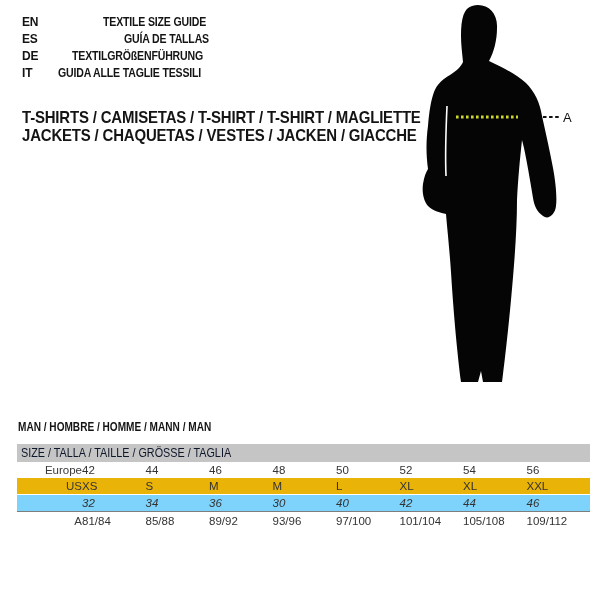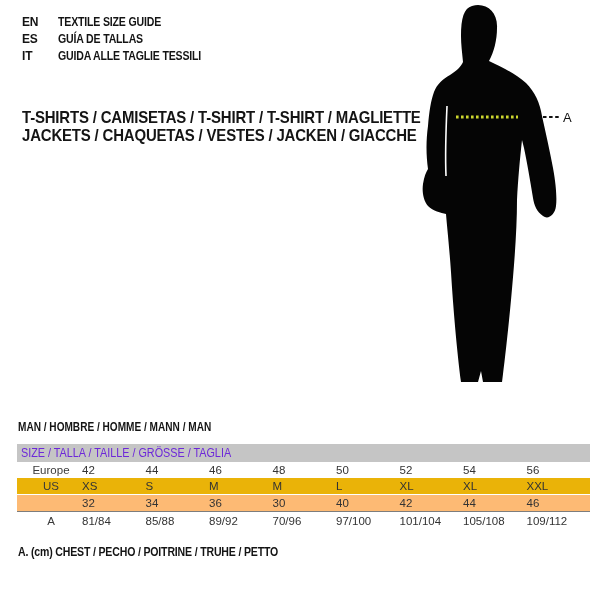--- a/index.html
+++ b/index.html
@@ -4,65 +4,69 @@
 <style>
   html,body{margin:0;padding:0;background:#fff;}
   .canvas{
     position:relative;width:600px;height:600px;background:#ffffff;
     font-family:"Liberation Sans",sans-serif;color:#141414;overflow:hidden;
   }
   .cond{display:inline-block;transform:scaleX(0.88);transform-origin:0 50%;white-space:nowrap;}
 
   
   .lang-block{position:absolute;left:22px;top:13px;}
-  .lang-row{display:flex;height:17px;align-items:center;font-size:12px;font-weight:700;letter-spacing:-0.2px;}
+  .lang-row{display:flex;height:17px;align-items:center;font-size:12px;font-weight:700;letter-spacing:-0.2px;justify-content:space-between;}
   .lang-code{width:36px;flex:none;}
 
   
   .cat-block{position:absolute;left:22px;top:109px;}
   .cat-line{height:18px;line-height:18px;font-size:17px;font-weight:700;letter-spacing:-0.2px;}
 
   
   .figure-wrap{position:absolute;left:400px;top:0;width:200px;height:400px;}
 
   
   .section-title{position:absolute;left:18px;top:420px;font-size:12px;font-weight:700;height:14px;line-height:14px;}
 
   
   .size-table{
     position:absolute;left:17px;top:444px;width:573px;
     border-collapse:collapse;table-layout:fixed;font-size:11.5px;color:#333;
   }
   .size-table col.lbl{width:65px;}
   .size-table th{
-    background:#c5c5c5;font-weight:400;text-align:left;color:#6d28d9;
+    background:#c5c5c5;font-weight:400;text-align:left;color:#0f172a;
     height:18px;padding:0 0 0 4px;font-size:12px;
   }
   .size-table td{height:16px;padding:0;font-weight:400;}
-  .size-table td.lbl{text-align:center;padding-left:3px;color:#3a3a3a;margin-top:36px;}
+  .size-table td.lbl{text-align:right;padding-left:3px;color:#3a3a3a;margin-top:36px;}
   .size-table tr.alt td{background:#eab308;}
-  .size-table tr.alt2 td{background:#fdba74;border-top:1px solid #ffffff;}
+  .size-table tr.alt2 td{background:#7dd3fc;border-top:1px solid #ffffff;font-style:italic;}
   .size-table tr.rowA td{border-top:1px solid #7d7d7d;height:18px;}
 
   
   .footnote{position:absolute;left:18px;top:545px;font-size:12px;font-weight:700;letter-spacing:-0.2px;}
 </style>
 </head>
 <body>
 
 <div class="canvas">
 
   <div class="lang-block">
     <div class="lang-row">
       <span class="lang-code">EN</span>
       <span class="cond">TEXTILE SIZE GUIDE</span>
     </div>
     <div class="lang-row">
       <span class="lang-code">ES</span>
       <span class="cond">GUÍA DE TALLAS</span>
+    </div>
+    <div class="lang-row">
+      <span class="lang-code">DE</span>
+      <span class="cond">TEXTILGRÖßENFÜHRUNG</span>
     </div>
     <div class="lang-row">
       <span class="lang-code">IT</span>
       <span class="cond">GUIDA ALLE TAGLIE TESSILI</span>
     </div>
   </div>
 
   <div class="cat-block">
     <div class="cat-line">
       <span class="cond">T-SHIRTS / CAMISETAS / T-SHIRT / T-SHIRT / MAGLIETTE</span>
@@ -164,26 +168,23 @@
         <td>40</td>
         <td>42</td>
         <td>44</td>
         <td>46</td>
       </tr>
       <tr class="rowA">
         <td class="lbl">A</td>
         <td>81/84</td>
         <td>85/88</td>
         <td>89/92</td>
-        <td>70/96</td>
+        <td>93/96</td>
         <td>97/100</td>
         <td>101/104</td>
         <td>105/108</td>
         <td>109/112</td>
       </tr>
     </tbody>
   </table>
 
-  <div class="footnote">
-    <span class="cond">A. (cm) CHEST / PECHO / POITRINE / TRUHE / PETTO</span>
-  </div>
 
 </div>
 
 </body></html>

